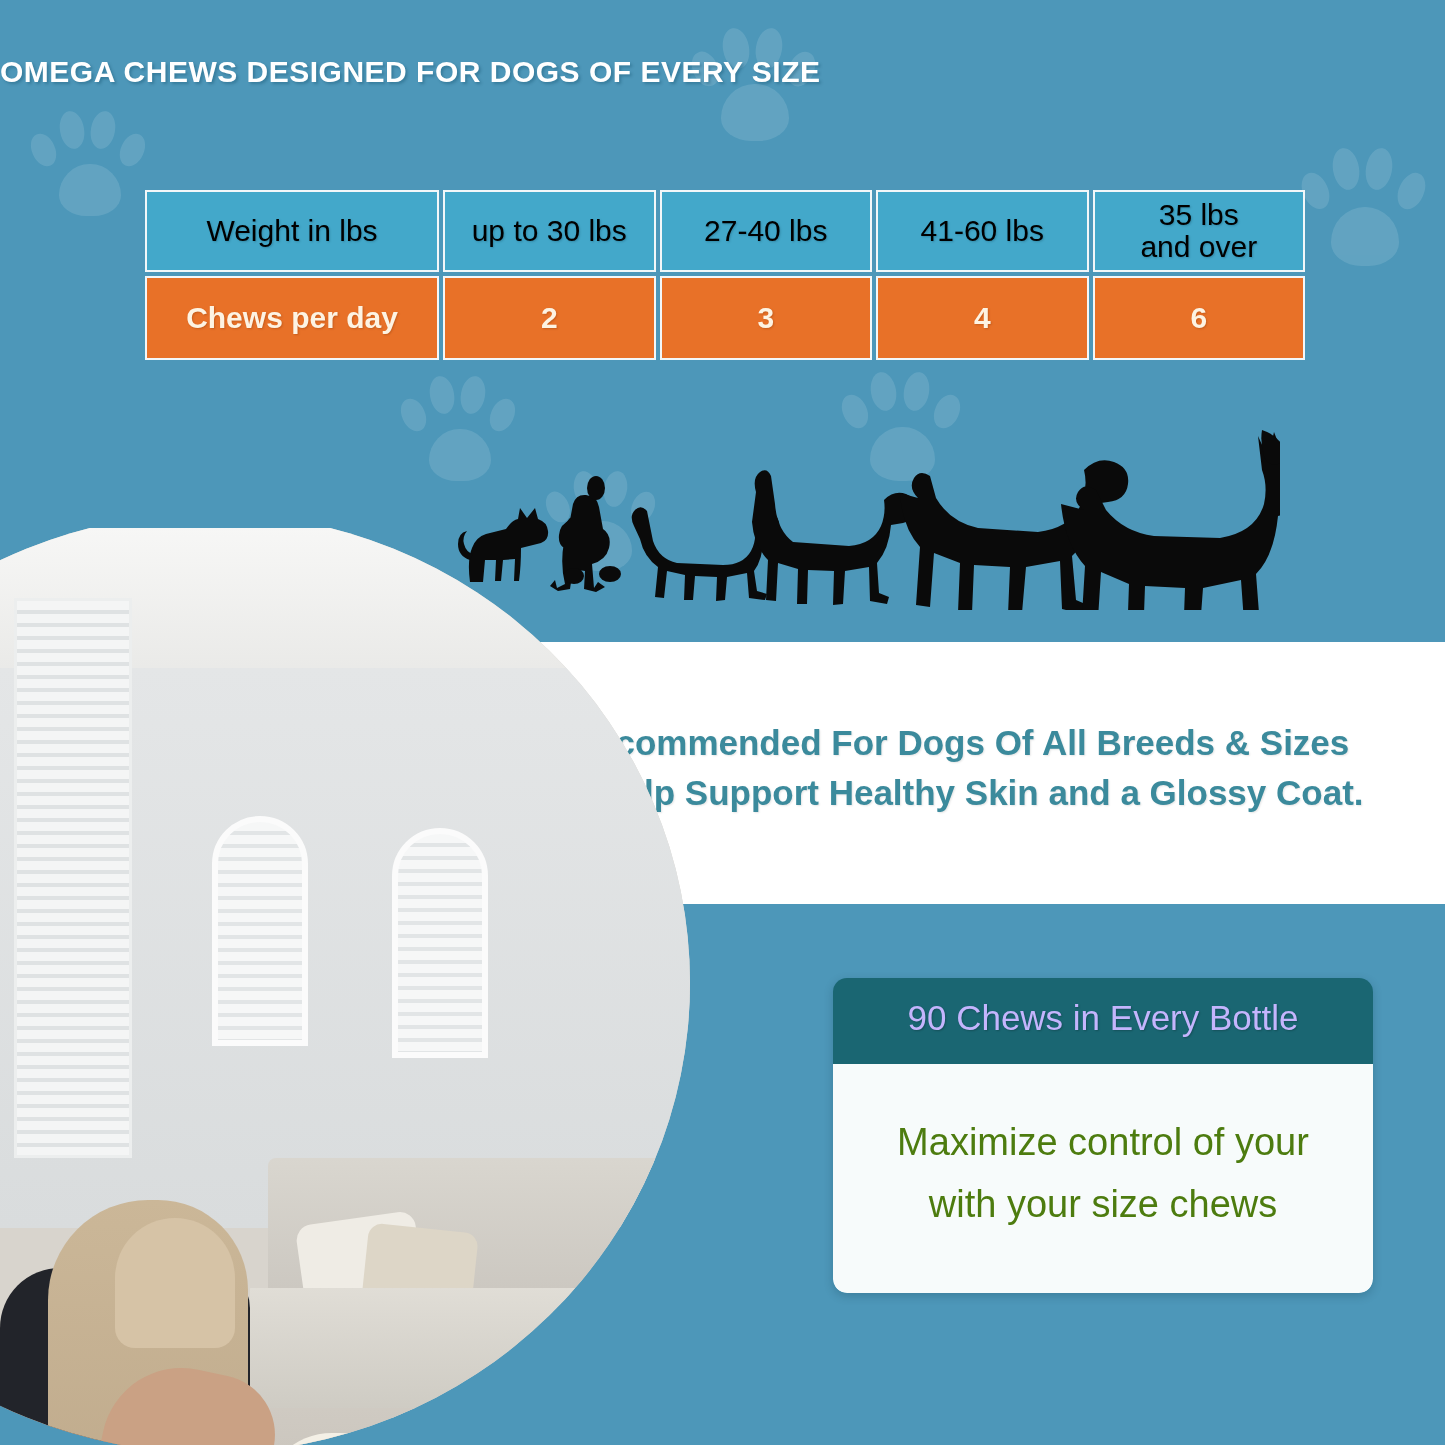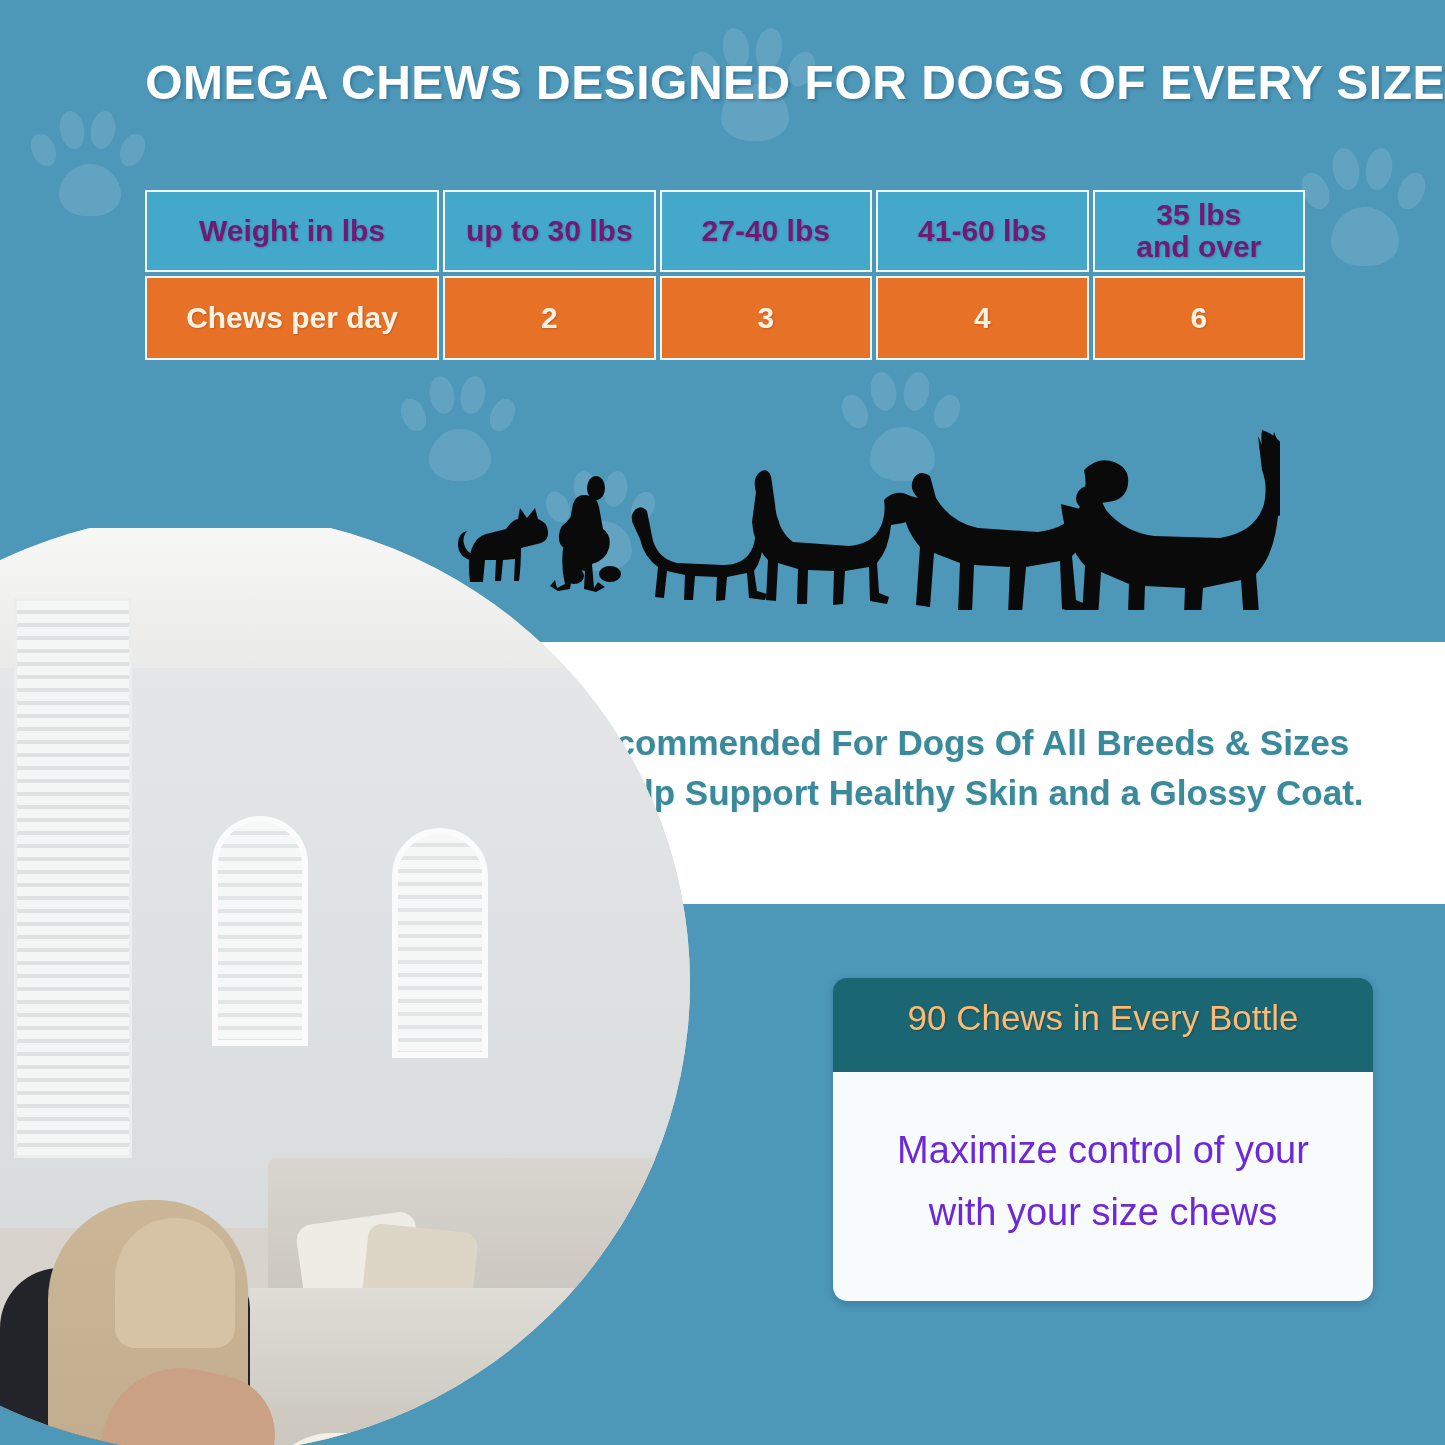--- a/index.html
+++ b/index.html
@@ -18,44 +18,44 @@
   .paw .pad{position:absolute;background:#cfe6ef;border-radius:50%;}
   .paw .main{width:52%;height:42%;left:24%;top:55%;border-radius:50% 50% 45% 45%/60% 60% 40% 40%;}
   .paw .t1{width:19%;height:27%;left:2%;top:30%;transform:rotate(-24deg);}
   .paw .t2{width:20%;height:30%;left:25%;top:13%;transform:rotate(-10deg);}
   .paw .t3{width:20%;height:30%;left:51%;top:13%;transform:rotate(10deg);}
   .paw .t4{width:19%;height:27%;left:76%;top:30%;transform:rotate(24deg);}
 
   
   #headline{
     position:absolute;left:0;right:0;top:55px;
-    text-align:right;
+    text-align:left;
     color:#ffffff;
-    font-size:48px;
+    font-size:30px;
     font-weight:bold;
     letter-spacing:.5px;
     text-shadow:2px 2px 3px rgba(0,60,85,.30);
     font-stretch:condensed;
     white-space:nowrap;
   }
 
   
   #dose-table{
     position:absolute;left:145px;top:190px;width:1160px;
     display:flex;flex-direction:column;gap:4px;
   }
   .trow{display:flex;gap:4px;}
   .cell{
     display:flex;align-items:center;justify-content:center;
     text-align:center;box-sizing:border-box;
     line-height:1.08;
   }
   .hrow .cell{
     background:#43a8ca;height:82px;
-    color:#701a75;font-size:30px;font-weight:bold;
+    color:#000000;font-size:30px;font-weight:normal;
     border:2px solid #f2f7f9;
     text-shadow:1px 1px 2px rgba(0,50,70,.25);
   }
   .drow .cell{
     background:#e87128;height:84px;
     color:#fdf3e3;font-size:30px;font-weight:bold;
     border:2px solid #f2f7f9;
     text-shadow:1px 1px 2px rgba(120,45,0,.30);
   }
   .c0{flex:0 0 294px;}
@@ -106,27 +106,27 @@
     text-shadow:1px 1px 2px rgba(0,0,0,.10);
   }
 
   
   #info-card{
     position:absolute;left:833px;top:978px;width:540px;
     border-radius:14px;overflow:hidden;
     box-shadow:0 3px 10px rgba(0,40,55,.22);
   }
   #card-header{
-    background:#1a6672;color:#fdba74;
+    background:#1a6672;color:#c4b5fd;
     font-size:35px;text-align:center;
-    padding:20px 10px 34px;
+    padding:20px 10px 26px;
     text-shadow:1px 1px 2px rgba(0,0,0,.22);
   }
   #card-body{
-    background:#f7fbfb;color:#6d28d9;
+    background:#f7fbfb;color:#4d7c0f;
     font-size:38px;line-height:1.62;
     text-align:center;
     padding:48px 36px 58px;
     border-radius:0 0 14px 14px;
   }
   .cb-line{display:block;}
 </style>
 </head>
 <body>
 

